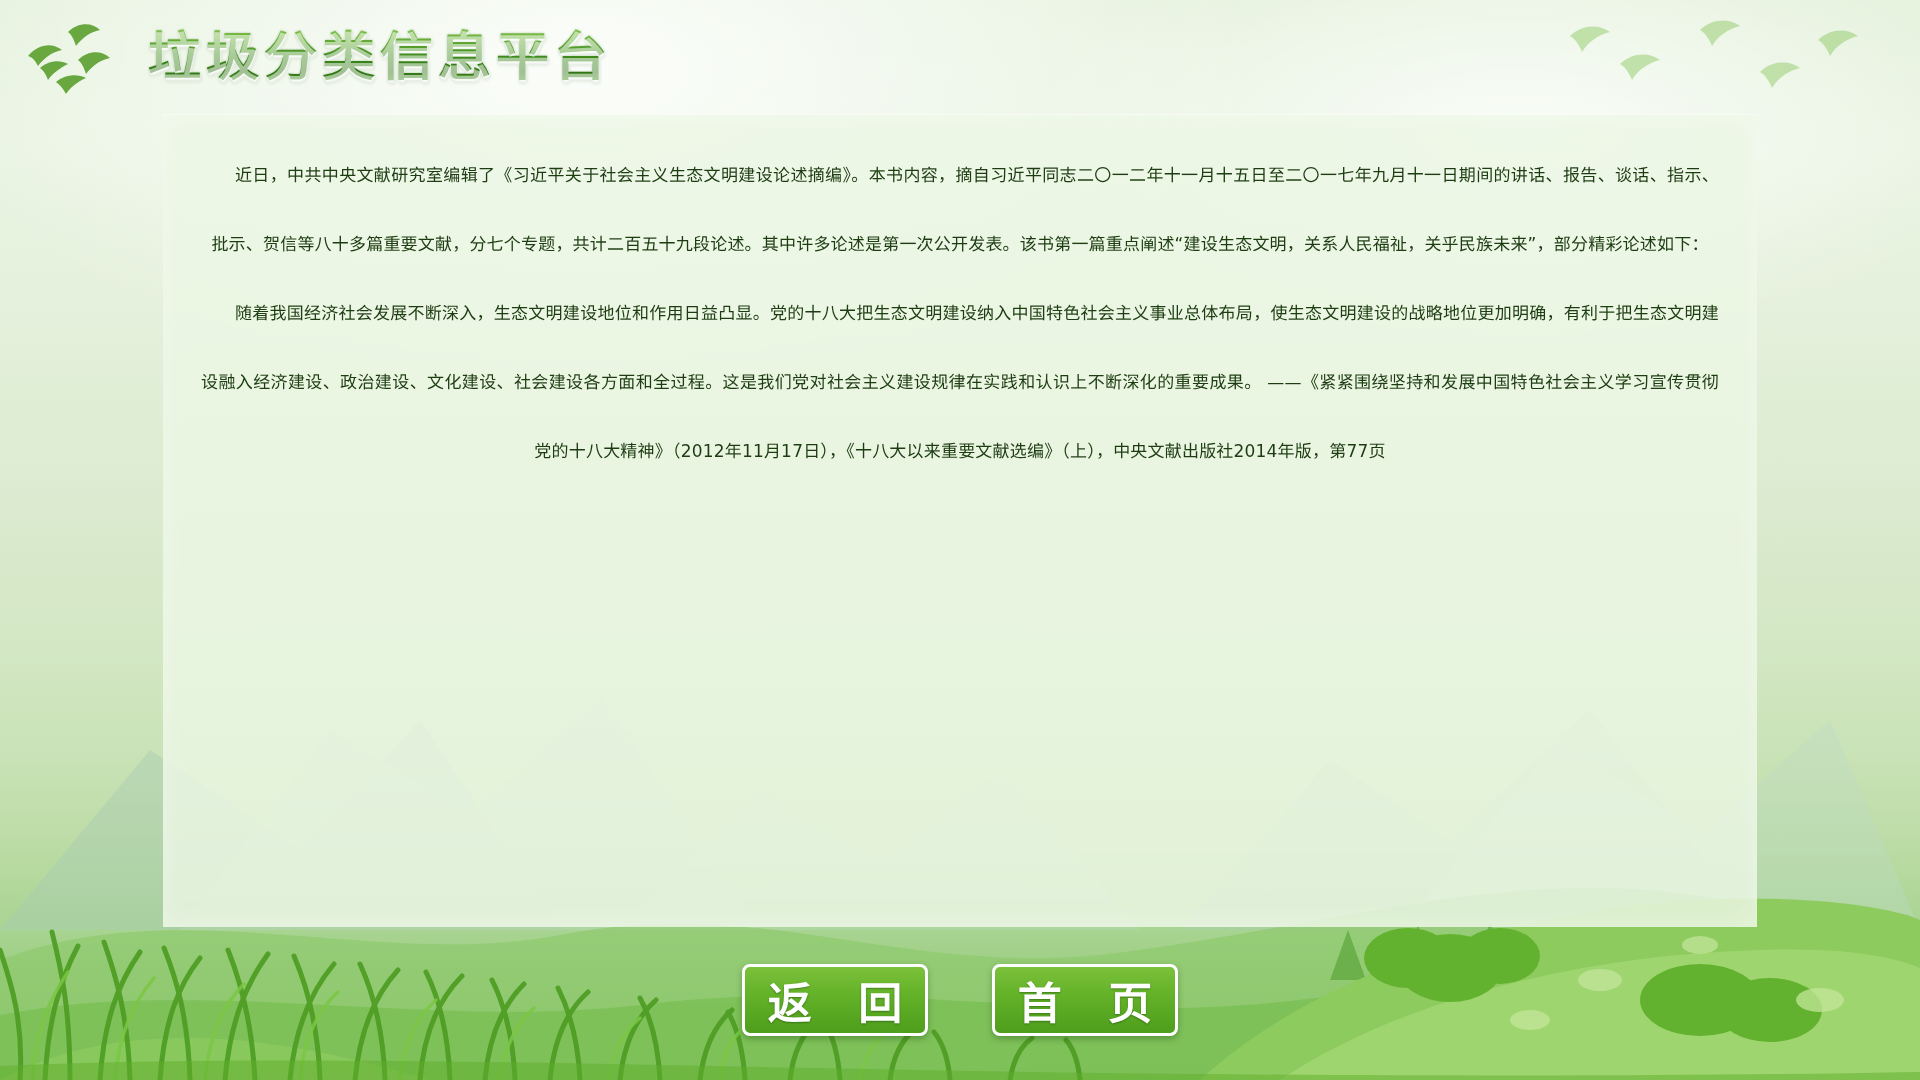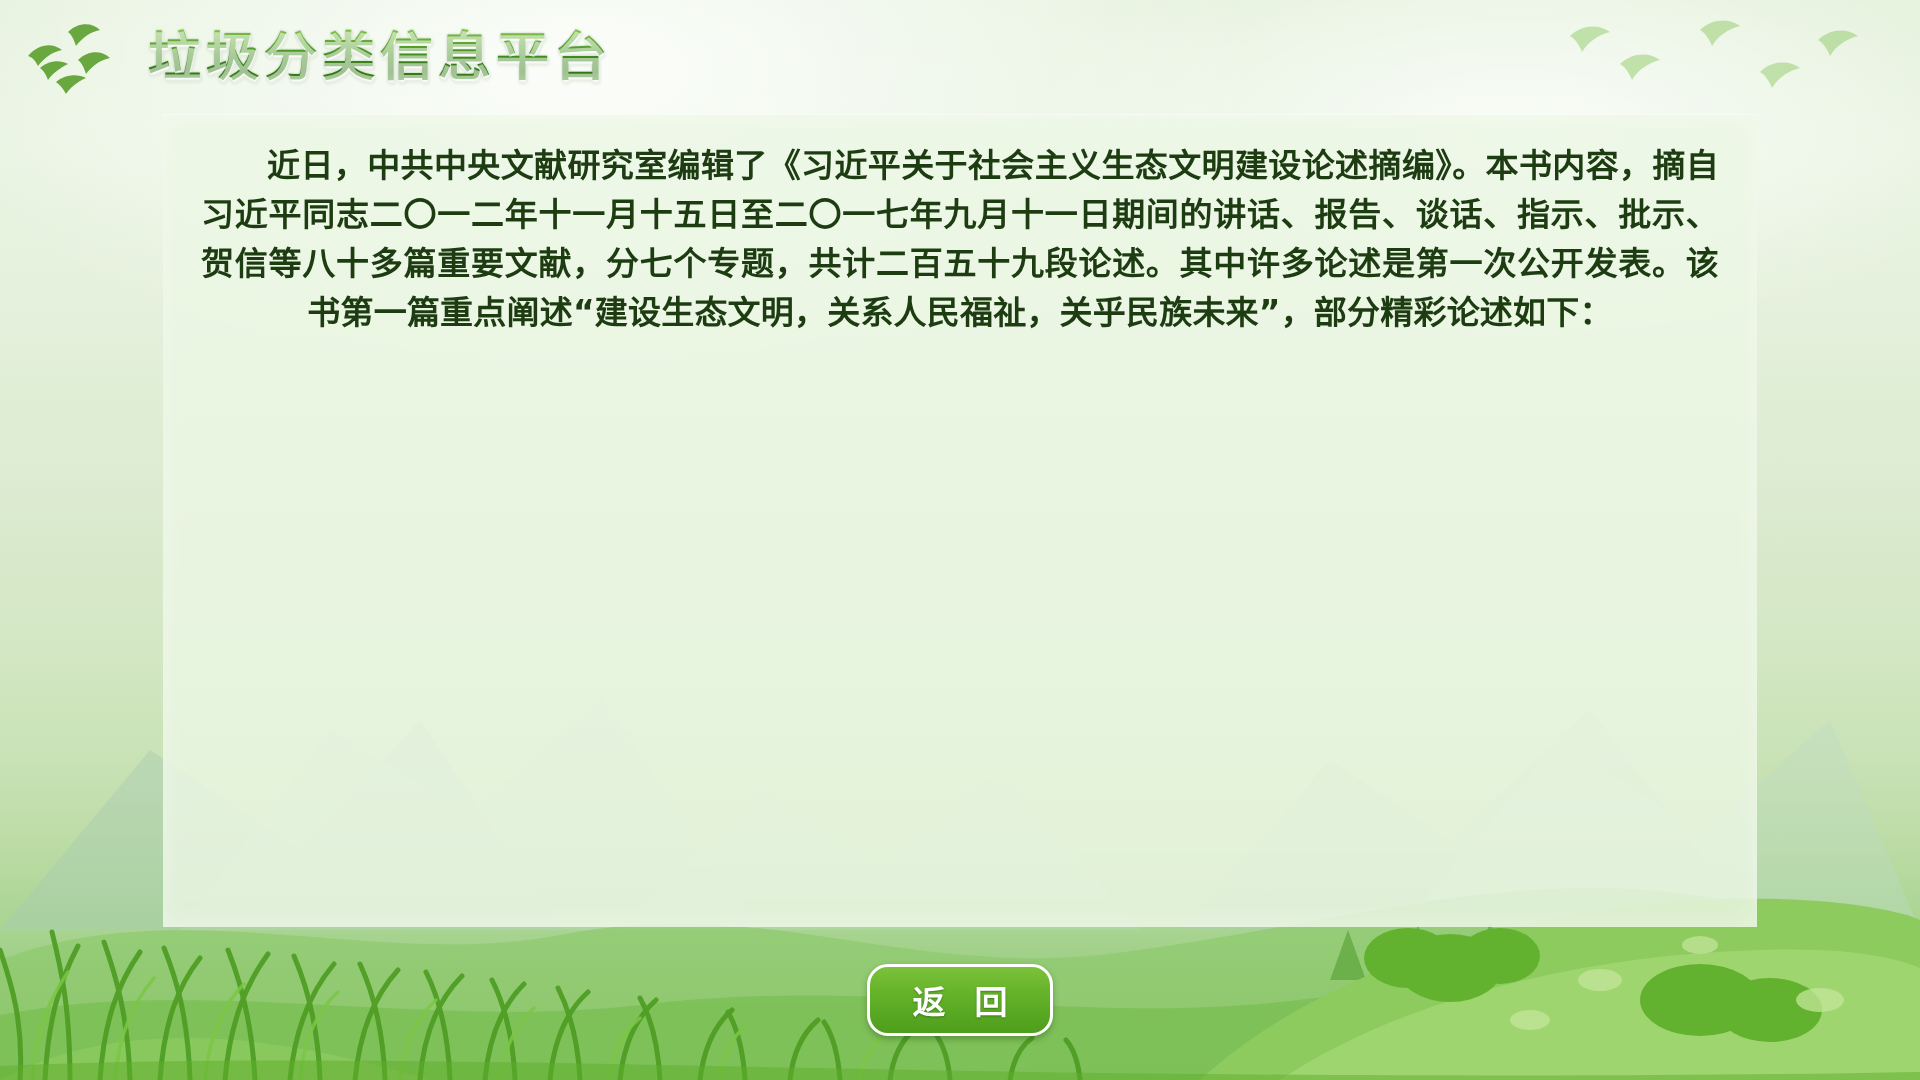--- a/index.html
+++ b/index.html
@@ -87,23 +87,23 @@
     box-shadow: 0 0 26px rgba(255,255,255,0.35) inset;
   }
 
   .article {
     position: absolute;
     left: 38px;
     top: 26px;
     width: 1518px;
     color: #1d3c12;
     font-family: "DejaVu Sans", "Liberation Sans", sans-serif;
-    font-weight: bold;
-    font-size: 33px;
-    line-height: 49px;
+    font-weight: normal;
+    font-size: 17px;
+    line-height: 69px;
     letter-spacing: 0.2px;
   }
   .article p {
     margin: 0;
     text-indent: 2em;
     text-align: justify;
     text-align-last: center;
     text-justify: inter-ideograph;
   }
 
@@ -114,27 +114,27 @@
     top: 964px;
     width: 1920px;
     display: flex;
     justify-content: center;
     gap: 64px;
     z-index: 40;
   }
   .nav-btn {
     width: 180px;
     height: 66px;
-    border-radius: 21px;
+    border-radius: 8px;
     background: linear-gradient(to bottom, #7cc13b 0%, #63b228 42%, #4f9e1c 100%);
     border: 3px solid #ffffff;
     box-shadow: 0 3px 6px rgba(30,70,15,0.35);
     color: #ffffff;
-    font-family: Liberation Sans, sans-serif;
-    font-size: 33px;
+    font-family: Liberation Mono, monospace;
+    font-size: 44px;
     font-weight: bold;
     letter-spacing: 10px;
     text-indent: 10px;
     display: flex;
     align-items: center;
     justify-content: center;
     cursor: pointer;
     text-shadow: 0 1px 2px rgba(20,60,10,0.45);
     user-select: none;
   }
@@ -254,20 +254,22 @@
         <path d="M200,62 C212,50 230,50 240,58 C228,61 218,68 212,78 C209,70 204,64 200,62 Z"></path>
         <path d="M258,30 C270,18 288,18 298,26 C286,29 276,36 270,46 C267,38 262,32 258,30 Z"></path>
       </g>
     </svg>
     <div class="site-title">垃圾分类信息平台</div>
   </div>
 
   <div class="content-panel">
     <div class="article">
       <p>近日，中共中央文献研究室编辑了《习近平关于社会主义生态文明建设论述摘编》。本书内容，摘自习近平同志二〇一二年十一月十五日至二〇一七年九月十一日期间的讲话、报告、谈话、指示、批示、贺信等八十多篇重要文献，分七个专题，共计二百五十九段论述。其中许多论述是第一次公开发表。该书第一篇重点阐述“建设生态文明，关系人民福祉，关乎民族未来”，部分精彩论述如下：</p>
+      <p>随着我国经济社会发展不断深入，生态文明建设地位和作用日益凸显。党的十八大把生态文明建设纳入中国特色社会主义事业总体布局，使生态文明建设的战略地位更加明确，有利于把生态文明建设融入经济建设、政治建设、文化建设、社会建设各方面和全过程。这是我们党对社会主义建设规律在实践和认识上不断深化的重要成果。 ——《紧紧围绕坚持和发展中国特色社会主义学习宣传贯彻党的十八大精神》（2012年11月17日），《十八大以来重要文献选编》（上），中央文献出版社2014年版，第77页</p>
     </div>
   </div>
 
   <div class="button-bar">
     <div class="nav-btn">返 回</div>
+    <div class="nav-btn">首 页</div>
   </div>
 
 </div>
 
 </body></html>

